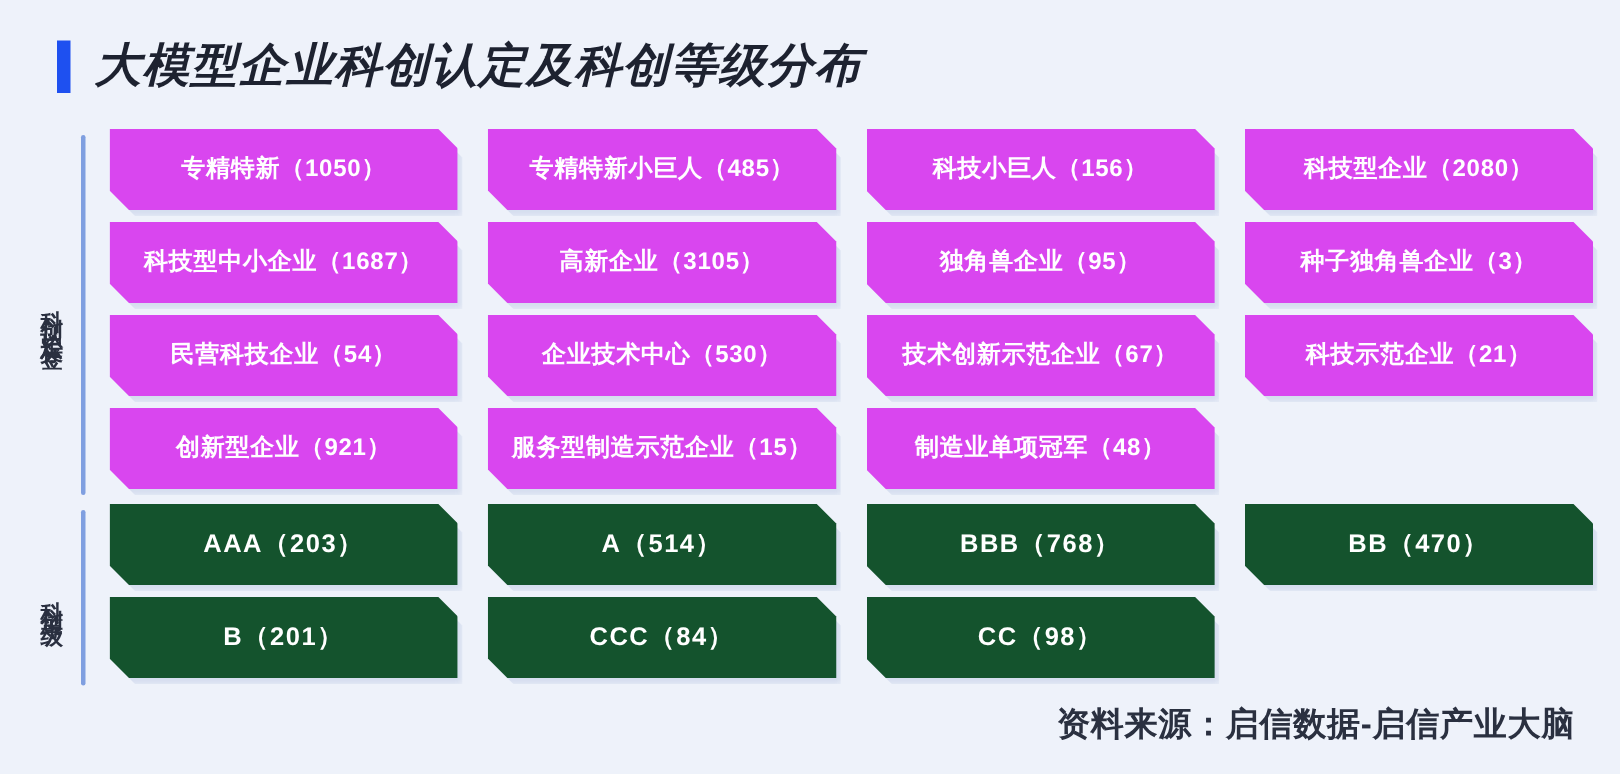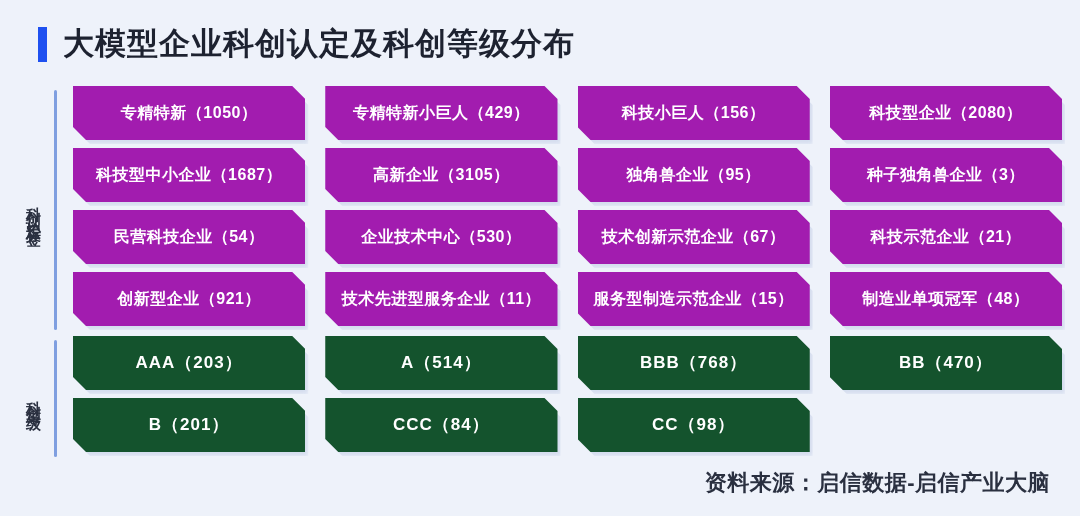--- a/index.html
+++ b/index.html
@@ -17,20 +17,21 @@
   }
 
   
   .title-row {
     position: absolute;
     left: 38px;
     top: 22px;
     display: flex;
     align-items: center;
     height: 44px;
+    font-style: italic;
   }
   .title-bar {
     width: 9px;
     height: 35px;
     background: #1e50f0;
     margin-right: 16px;
     flex: 0 0 auto;
   }
   .title-text {
     font-size: 31px;
@@ -101,21 +102,21 @@
     justify-content: center;
     text-align: center;
     color: #ffffff;
     font-size: 16px;
     font-weight: bold;
     line-height: 1.25;
     padding: 4px 10px;
     box-sizing: border-box;
     
     clip-path: polygon(0 0, calc(100% - 13px) 0, 100% 13px, 100% 100%, 13px 100%, 0 calc(100% - 13px));
-    background: #a21caf;
+    background: #d946ef;
     letter-spacing: 0.5px;
   }
   .chip.grade {
     background: #14532d;
     font-size: 17px;
     letter-spacing: 1px;
   }
   .chip .chip-label { display: block; }
 
   
@@ -159,21 +160,21 @@
       <div class="axis-label">科创认定标签</div>
       <div class="axis-rule"></div>
       <div class="grid">
         <div class="chip-wrap">
           <div class="chip">
             <span class="chip-label">专精特新（1050）</span>
           </div>
         </div>
         <div class="chip-wrap">
           <div class="chip">
-            <span class="chip-label">专精特新小巨人（429）</span>
+            <span class="chip-label">专精特新小巨人（485）</span>
           </div>
         </div>
         <div class="chip-wrap">
           <div class="chip">
             <span class="chip-label">科技小巨人（156）</span>
           </div>
         </div>
         <div class="chip-wrap">
           <div class="chip">
             <span class="chip-label">科技型企业（2080）</span>
@@ -215,25 +216,20 @@
           </div>
         </div>
         <div class="chip-wrap">
           <div class="chip">
             <span class="chip-label">科技示范企业（21）</span>
           </div>
         </div>
         <div class="chip-wrap">
           <div class="chip">
             <span class="chip-label">创新型企业（921）</span>
-          </div>
-        </div>
-        <div class="chip-wrap">
-          <div class="chip">
-            <span class="chip-label">技术先进型服务企业（11）</span>
           </div>
         </div>
         <div class="chip-wrap">
           <div class="chip">
             <span class="chip-label">服务型制造示范企业（15）</span>
           </div>
         </div>
         <div class="chip-wrap">
           <div class="chip">
             <span class="chip-label">制造业单项冠军（48）</span>

